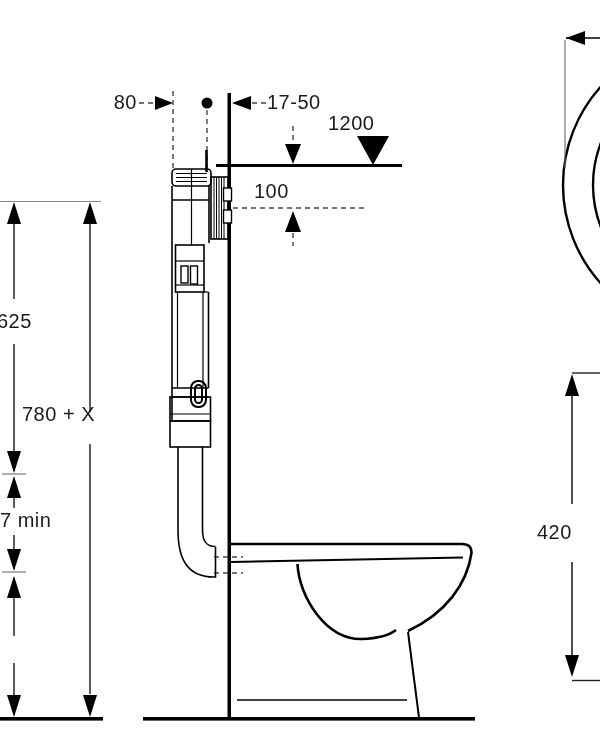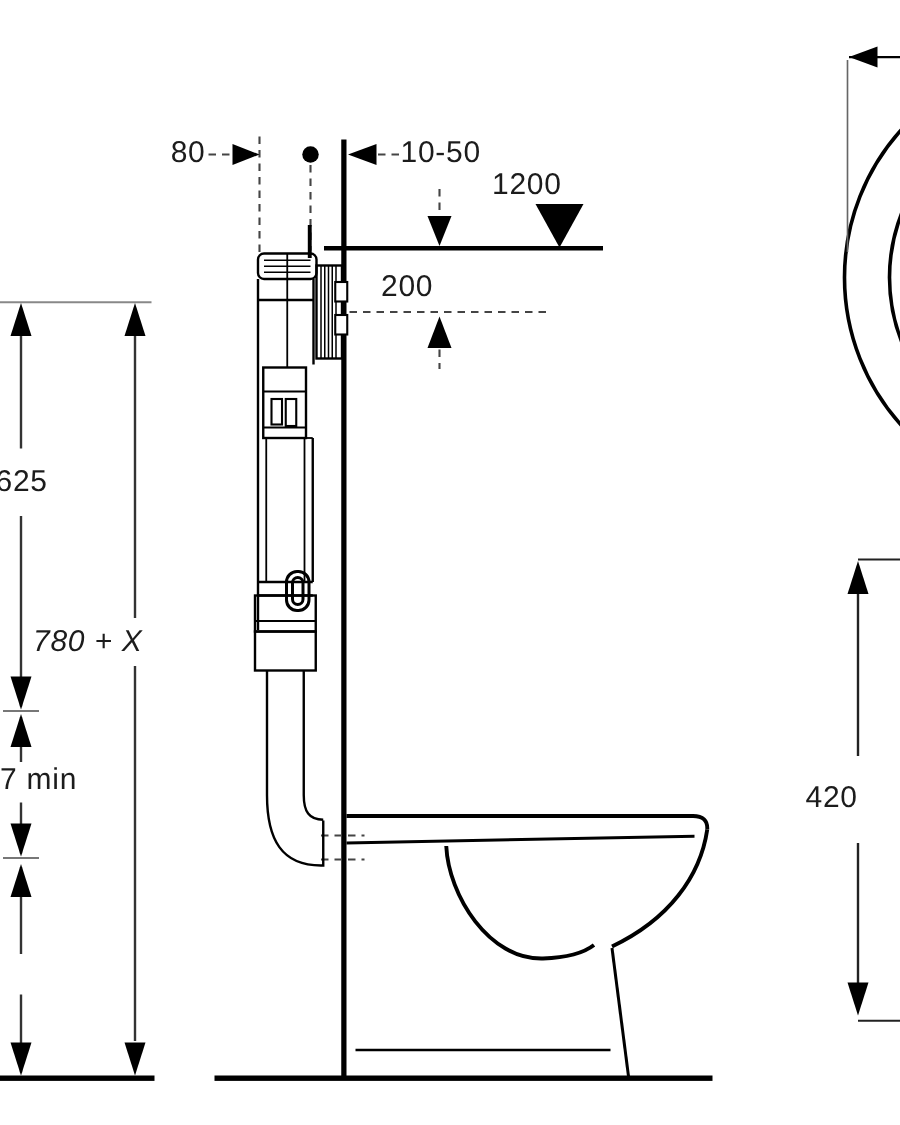--- a/index.html
+++ b/index.html
@@ -165,28 +165,28 @@
       <line x1="572" y1="562" x2="572" y2="673"></line>
       <line x1="572" y1="373" x2="600" y2="373" stroke-width="1.4"></line>
       <line x1="572" y1="680.5" x2="600" y2="680.5" stroke-width="1.4"></line>
       <polygon points="572,374 565,396 579,396" fill="#000" stroke="none"></polygon>
       <polygon points="572,677 565,655 579,655" fill="#000" stroke="none"></polygon>
     </g>
   </svg>
 
   <div class="dim-label rgt" style="left:85px;top:91px;width:52px;">80</div>
 
-  <div class="dim-label" style="left:267px;top:91px;">10-50</div>
+  <div class="dim-label" style="left:267px;top:91px;">17-50</div>
 
   <div class="dim-label ctr" style="left:328px;top:112px;width:80px;">1200</div>
 
-  <div class="dim-label ctr" style="left:254px;top:180px;width:70px;">200</div>
+  <div class="dim-label ctr" style="left:254px;top:180px;width:70px;">100</div>
 
   <div class="dim-label" style="left:-3px;top:310px;">625</div>
 
-  <div class="dim-label ctr" style="left:22px;top:417px;width:120px;font-style:italic;">780 + X</div>
+  <div class="dim-label ctr" style="left:22px;top:403px;width:120px;">780 + X</div>
 
   <div class="dim-label" style="left:0px;top:509px;">7 min</div>
 
   <div class="dim-label ctr" style="left:-16px;top:638px;width:60px;">X</div>
 
   <div class="dim-label ctr" style="left:537px;top:521px;width:70px;">420</div>
 </div>
 
 </body></html>

